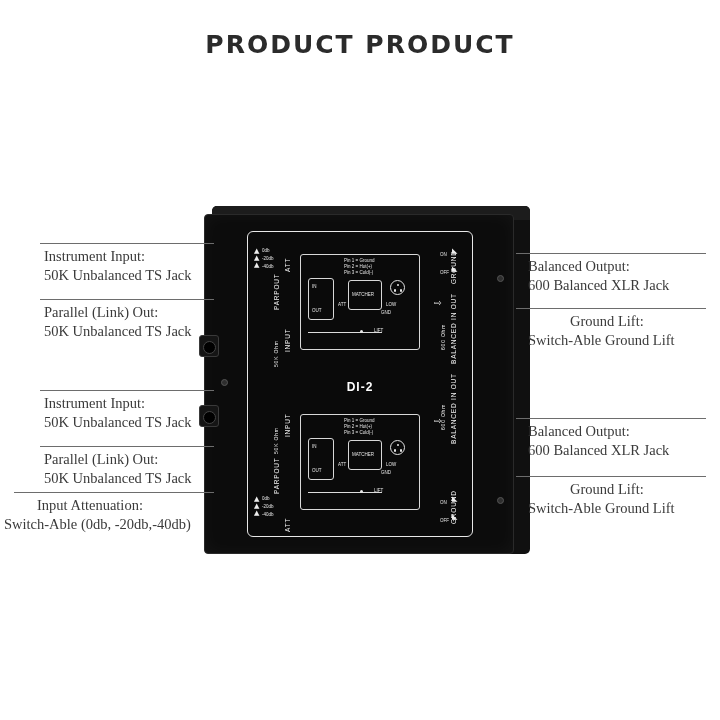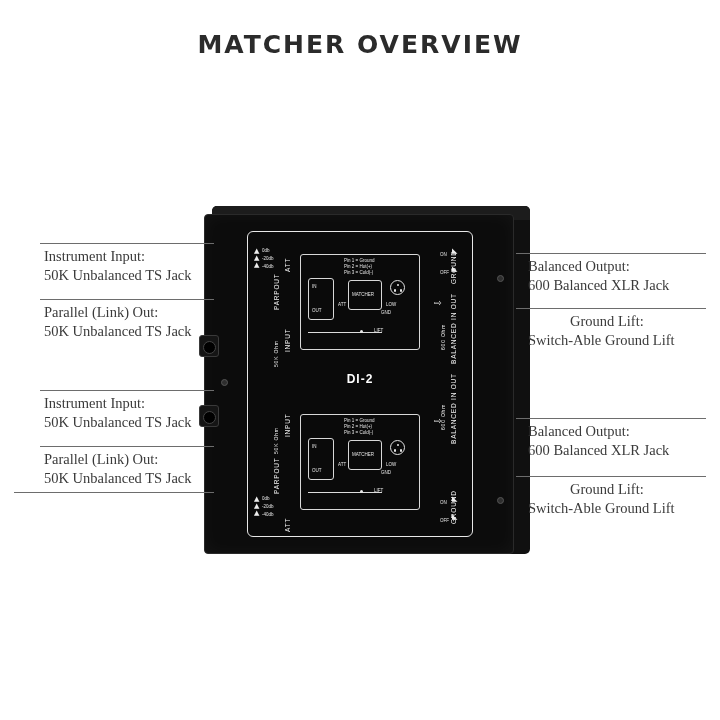--- a/index.html
+++ b/index.html
@@ -162,21 +162,21 @@
     position: absolute;
     height: 1px;
     background: #6d6d6d;
   }
 </style>
 </head>
 <body>
 
 <div id="page">
 
-  <div id="title">MATCHER OVERVIEW</div>
+  <div id="title">PRODUCT PRODUCT</div>
 
   <div id="device-wrap">
     <div id="device-side"></div>
     <div id="device-top-edge"></div>
 
     <div id="device-face">
 
       <div class="jack" style="top:120px"></div>
       <div class="jack" style="top:190px"></div>
       <div class="screw" style="left:16px; top:164px"></div>
@@ -225,21 +225,21 @@
           <div class="vlabel rot-up" style="left:202px; top:52px;">GROUND</div>
           <div class="tiny" style="left:192px; top:20px;">ON</div>
           <div class="tiny" style="left:192px; top:38px;">OFF</div>
           <div class="arrow-col" style="left:204px; top:16px;">◣</div>
           <div class="arrow-col" style="left:204px; top:34px;">◣</div>
           <div class="vlabel rot-up" style="left:202px; top:132px;">BALANCED IN OUT</div>
           <div class="vlabel rot-up" style="left:192px; top:118px; font-size:5px;">600 Ohm</div>
           <div class="arrow-col" style="left:186px; top:68px; font-size:9px;">⇨</div>
         </div>
 
-        <div class="model" style="top:140px;">DI-2</div>
+        <div class="model" style="top:148px;">DI-2</div>
 
         <div>
           <div class="vlabel rot-up" style="left:36px; top:205px;">INPUT</div>
           <div class="vlabel rot-up" style="left:25px; top:222px; font-size:5px;">50K Ohm</div>
           <div class="vlabel rot-up" style="left:25px; top:262px;">PARPOUT</div>
           <div class="vlabel rot-up" style="left:36px; top:300px;">ATT</div>
           <div class="arrow-col" style="left:6px; top:264px;">
             ▲<br>▲<br>▲
           </div>
           <div class="tiny" style="left:14px; top:264px;">0db</div>
@@ -304,20 +304,24 @@
     <div>50K Unbalanced TS Jack</div>
   </div>
   <div class="callout left" style="left:44px; top:394px;">
     <div>Instrument Input:</div>
     <div>50K Unbalanced TS Jack</div>
   </div>
   <div class="callout left" style="left:44px; top:450px;">
     <div>Parallel (Link) Out:</div>
     <div>50K Unbalanced TS Jack</div>
   </div>
+  <div class="callout left" style="left:37px; top:496px;">
+    <div>Input Attenuation:</div>
+    <div style="margin-left:-33px;">Switch-Able (0db, -20db,-40db)</div>
+  </div>
 
   <div class="callout right" style="left:528px; top:257px;">
     <div>Balanced Output:</div>
     <div>600 Balanced XLR Jack</div>
   </div>
   <div class="callout right" style="left:570px; top:312px;">
     <div>Ground Lift:</div>
     <div style="margin-left:-42px;">Switch-Able Ground Lift</div>
   </div>
   <div class="callout right" style="left:528px; top:422px;">

